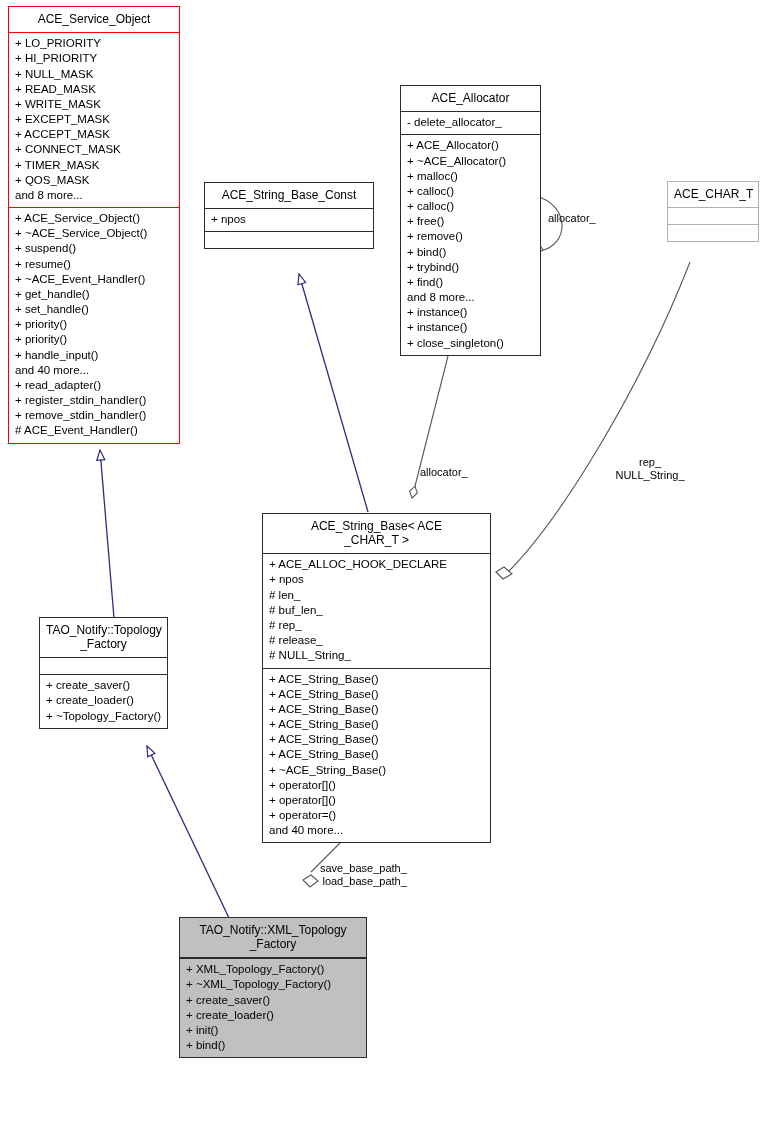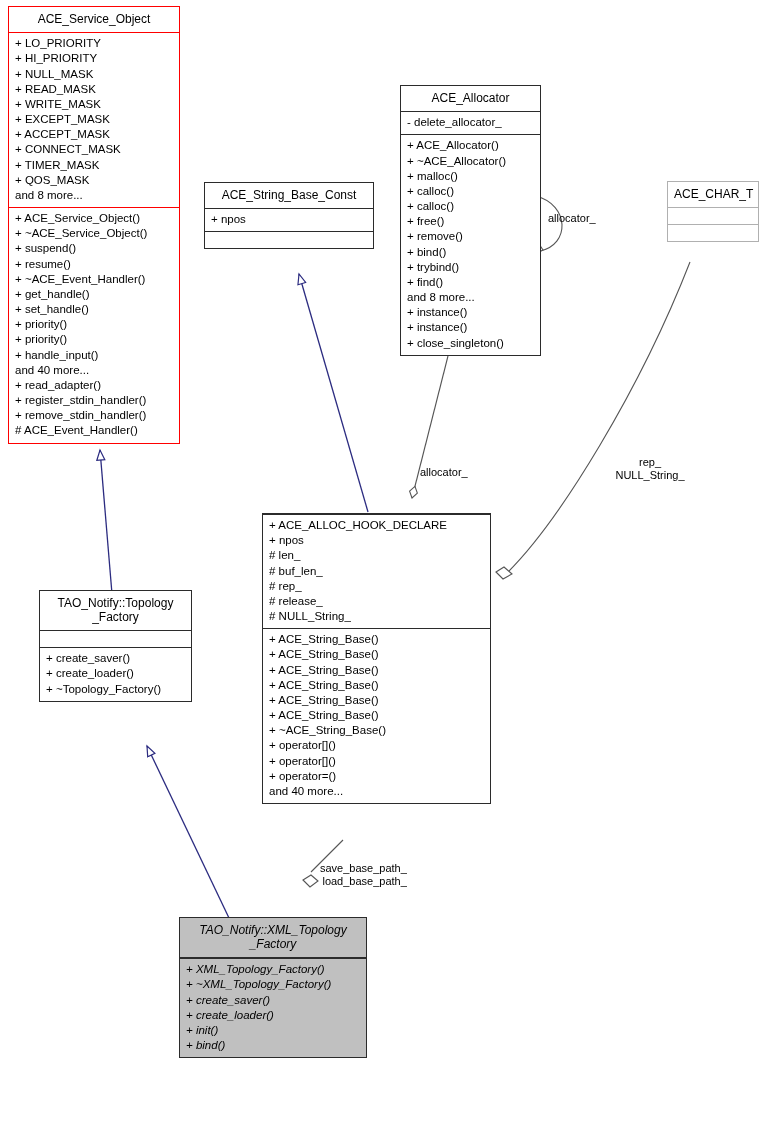--- a/index.html
+++ b/index.html
@@ -35,21 +35,20 @@
     color: #000000;
   }
   .node.red {
     border-color: #ff0000;
   }
   .node.gray-border {
     border-color: #b0b0b0;
   }
   .node.filled {
     background: #c0c0c0;
-    font-style: italic;
   }
   .node .title {
     text-align: center;
     padding: 5px 6px 6px 6px;
     font-size: 12px;
     white-space: pre-line;
     line-height: 1.18;
   }
   .node .sep {
     border-top: 1px solid #2b2b2b;
@@ -205,20 +204,22 @@
 
   <div class="node gray-border" style="left:643px; top:181px; width:92px;margin-left:24px;">
     <div class="title">ACE_CHAR_T</div>
     <div class="sep"></div>
     <div class="compartment empty"></div>
     <div class="sep"></div>
     <div class="compartment empty"></div>
   </div>
 
   <div class="node" style="left:262px; top:513px; width:229px;">
+    <div class="title">ACE_String_Base&lt; ACE
+_CHAR_T &gt;</div>
     <div class="sep"></div>
     <div class="compartment">
         <div class="row">+ ACE_ALLOC_HOOK_DECLARE</div>
         <div class="row">+ npos</div>
         <div class="row"># len_</div>
         <div class="row"># buf_len_</div>
         <div class="row"># rep_</div>
         <div class="row"># release_</div>
         <div class="row"># NULL_String_</div>
       </div>
@@ -231,21 +232,21 @@
         <div class="row">+ ACE_String_Base()</div>
         <div class="row">+ ACE_String_Base()</div>
         <div class="row">+ ~ACE_String_Base()</div>
         <div class="row">+ operator[]()</div>
         <div class="row">+ operator[]()</div>
         <div class="row">+ operator=()</div>
         <div class="row">and 40 more...</div>
       </div>
   </div>
 
-  <div class="node" style="left:39px; top:590px; width:153px;">
+  <div class="node" style="left:39px; top:617px; width:129px;">
     <div class="title">TAO_Notify::Topology
 _Factory</div>
     <div class="sep"></div>
     <div class="compartment empty"></div>
     <div class="sep"></div>
     <div class="compartment">
         <div class="row">+ create_saver()</div>
         <div class="row">+ create_loader()</div>
         <div class="row">+ ~Topology_Factory()</div>
       </div>

